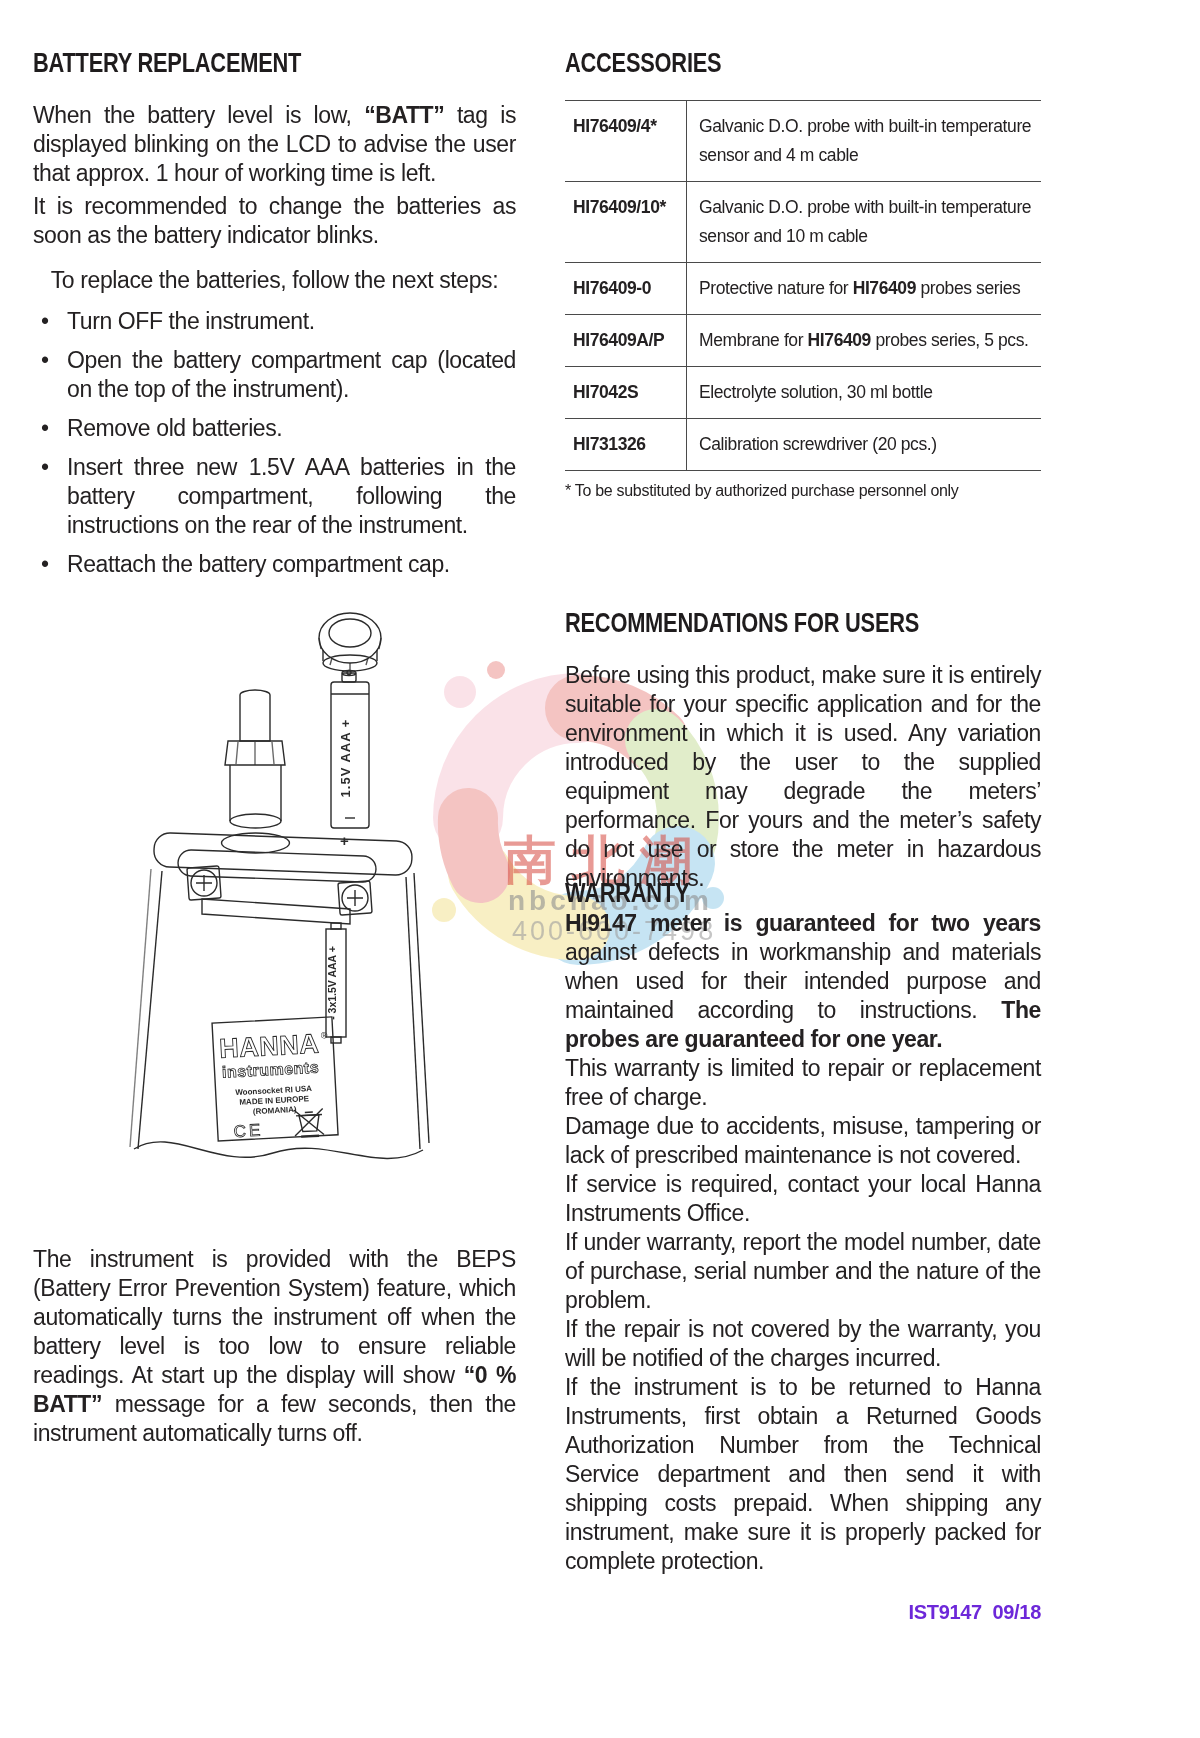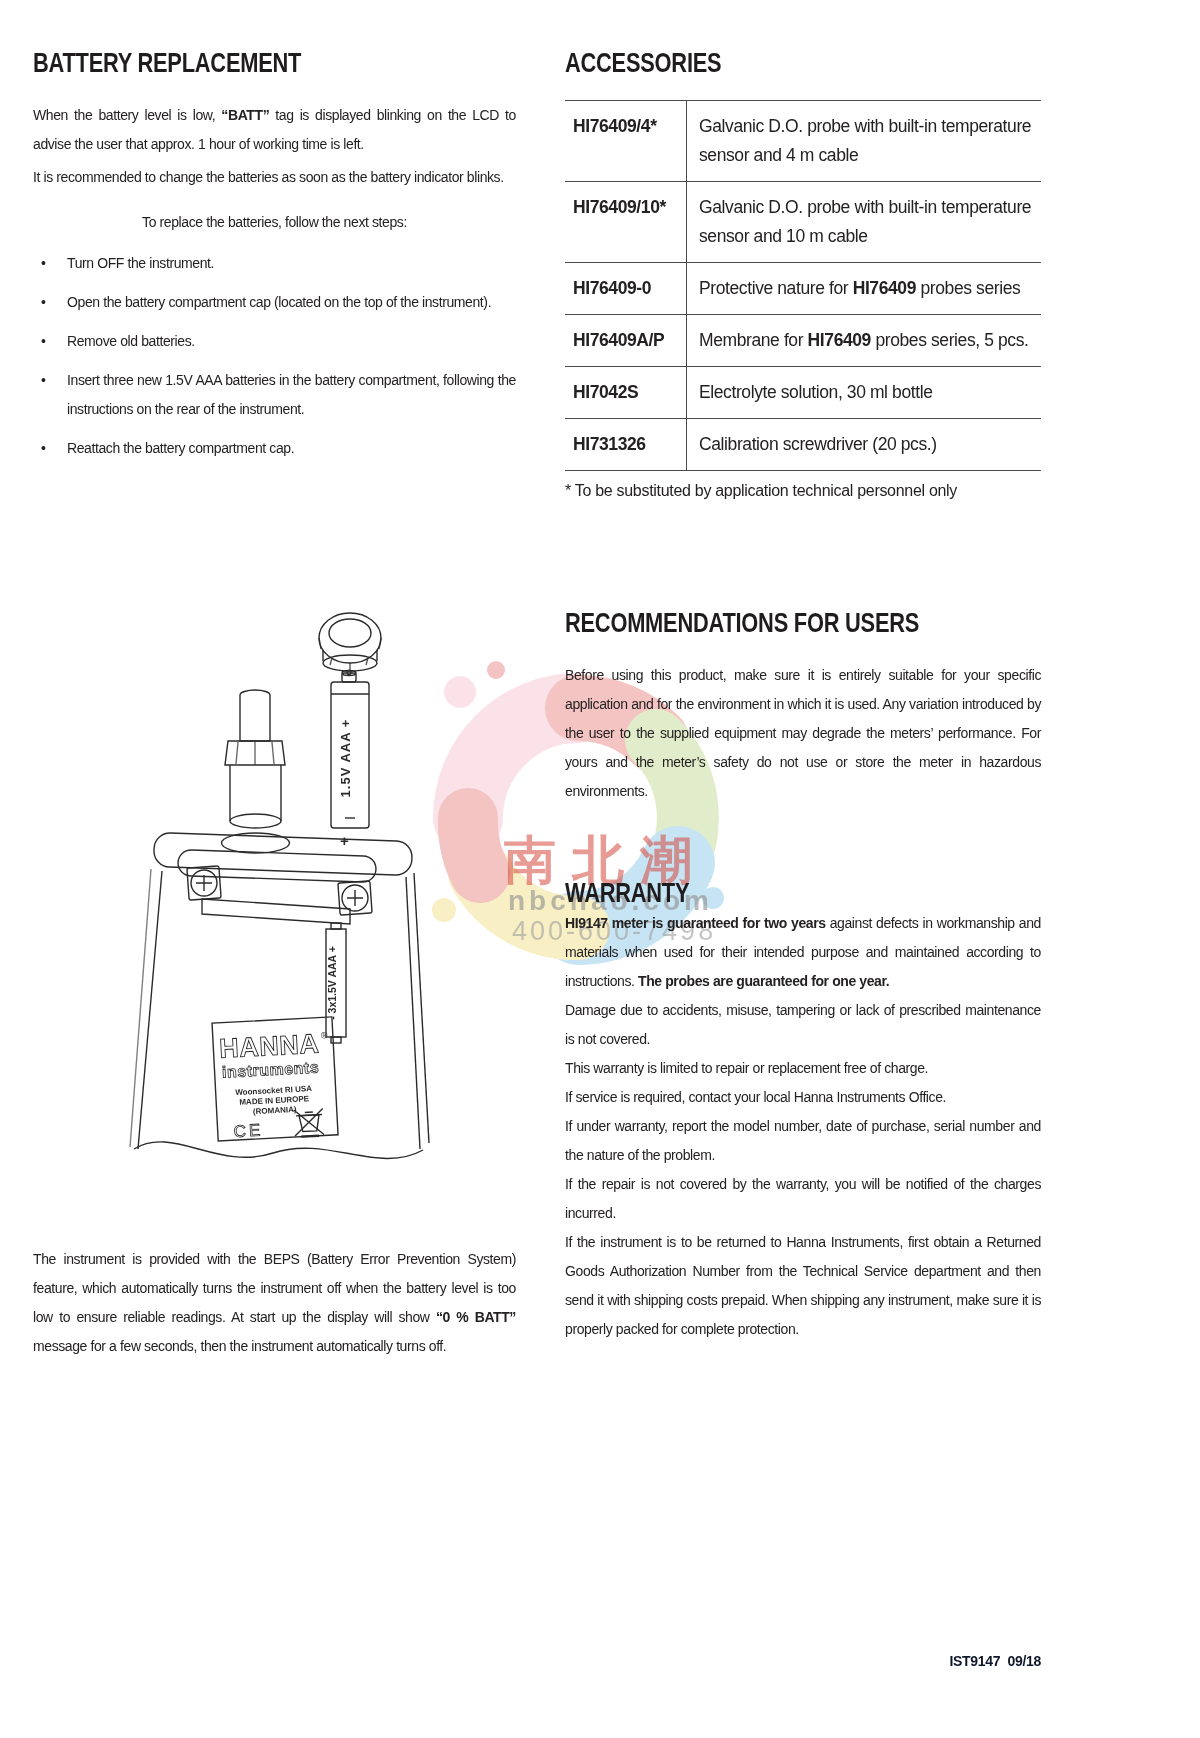--- a/index.html
+++ b/index.html
@@ -1,21 +1,21 @@
 <!DOCTYPE html>
 <html><head>
 <meta charset="utf-8">
 <style>
   html,body{margin:0;padding:0;background:#ffffff;}
   #page{position:relative;width:1200px;height:1738px;background:#ffffff;overflow:hidden;
         font-family:"Liberation Sans",sans-serif;color:#242122;}
   .col{position:absolute;}
   .h-section{font-size:28px;font-weight:700;letter-spacing:-0.3px;white-space:nowrap;
              transform:scaleX(.78);transform-origin:0 60%;margin:0;color:#1f1c1d;}
-  .body-txt{font-size:14px;line-height:29px;letter-spacing:-0.4px;text-align:justify;margin:0;}
+  .body-txt{font-size:23px;line-height:29px;letter-spacing:-0.4px;text-align:justify;margin:0;}
   .body-txt b{font-weight:700;}
   
   #left-col{left:33px;top:47px;width:483px;}
   #p1{margin-top:22px;}
   #p2{margin-top:4px;}
   #p3{margin-top:16px;text-align:center;}
   ul.steps{list-style:none;margin:12px 0 0 0;padding:0;}
   ul.steps li{position:relative;padding-left:34px;margin-bottom:10px;}
   ul.steps li .blt{position:absolute;left:8px;top:0;}
   #beps{position:absolute;left:0;top:1198px;width:483px;}
@@ -26,22 +26,22 @@
   .acc-code{width:122px;flex:0 0 122px;border-right:1px solid #4a4a4a;font-weight:700;
             font-size:17.5px;line-height:29px;letter-spacing:-0.4px;padding:11px 4px 11px 8px;box-sizing:border-box;}
   .acc-desc{flex:1;font-size:17.5px;line-height:29px;letter-spacing:-0.4px;padding:11px 2px 11px 12px;text-align:left;}
   .footnote{font-size:16px;line-height:22px;letter-spacing:-0.3px;margin-top:9px;}
   #rec-block{position:absolute;left:0;top:560px;width:476px;}
   #rec-body{margin-top:22px;}
   #war-block{position:absolute;left:0;top:830px;width:476px;}
   #war-body{}
   #war-block p{margin:0;}
   
-  #footer{position:absolute;left:565px;top:1653px;width:476px;text-align:right;
-          font-size:14px;font-weight:600;letter-spacing:-0.3px;white-space:pre;color:#0f172a;}
+  #footer{position:absolute;left:565px;top:1601px;width:476px;text-align:right;
+          font-size:20px;font-weight:600;letter-spacing:-0.3px;white-space:pre;color:#6d28d9;}
   
   #illu{position:absolute;left:118px;top:553px;width:320px;height:645px;}
   #illu svg{display:block;}
   
   #wm{position:absolute;left:408px;top:648px;width:340px;height:340px;pointer-events:none;text-align:right;}
 </style>
 </head>
 <body>
 
 <div id="page">
@@ -188,33 +188,33 @@
       </div>
       <div class="acc-row">
         <div class="acc-code">HI7042S</div>
         <div class="acc-desc"><span>Electrolyte solution, 30 ml bottle</span><b></b><span></span></div>
       </div>
       <div class="acc-row">
         <div class="acc-code">HI731326</div>
         <div class="acc-desc"><span>Calibration screwdriver (20 pcs.)</span><b></b><span></span></div>
       </div>
     </div>
-    <p class="footnote">* To be substituted by application technical personnel only</p>
+    <p class="footnote">* To be substituted by authorized purchase personnel only</p>
 
     <div id="rec-block">
       <h1 class="h-section">RECOMMENDATIONS FOR USERS</h1>
       <p id="rec-body" class="body-txt">Before using this product, make sure it is entirely suitable for your specific application and for the environment in which it is used. Any variation introduced by the user to the supplied equipment may degrade the meters’ performance. For yours and the meter’s safety do not use or store the meter in hazardous environments.</p>
     </div>
 
     <div id="war-block">
       <h1 class="h-section">WARRANTY</h1>
       <div id="war-body">
         <p class="body-txt"><b>HI9147 meter is guaranteed for two years</b><span> against defects in workmanship and materials when used for their intended purpose and maintained according to instructions. </span><b>The probes are guaranteed for one year.</b></p>
+        <p class="body-txt">This warranty is limited to repair or replacement free of charge.</p>
         <p class="body-txt">Damage due to accidents, misuse, tampering or lack of prescribed maintenance is not covered.</p>
-        <p class="body-txt">This warranty is limited to repair or replacement free of charge.</p>
         <p class="body-txt">If service is required, contact your local Hanna Instruments Office.</p>
         <p class="body-txt">If under warranty, report the model number, date of purchase, serial number and the nature of the problem.</p>
         <p class="body-txt">If the repair is not covered by the warranty, you will be notified of the charges incurred.</p>
         <p class="body-txt">If the instrument is to be returned to Hanna Instruments, first obtain a Returned Goods Authorization Number from the Technical Service department and then send it with shipping costs prepaid. When shipping any instrument, make sure it is properly packed for complete protection.</p>
       </div>
     </div>
   </div>
 
   <div id="footer">IST9147  09/18</div>
 

